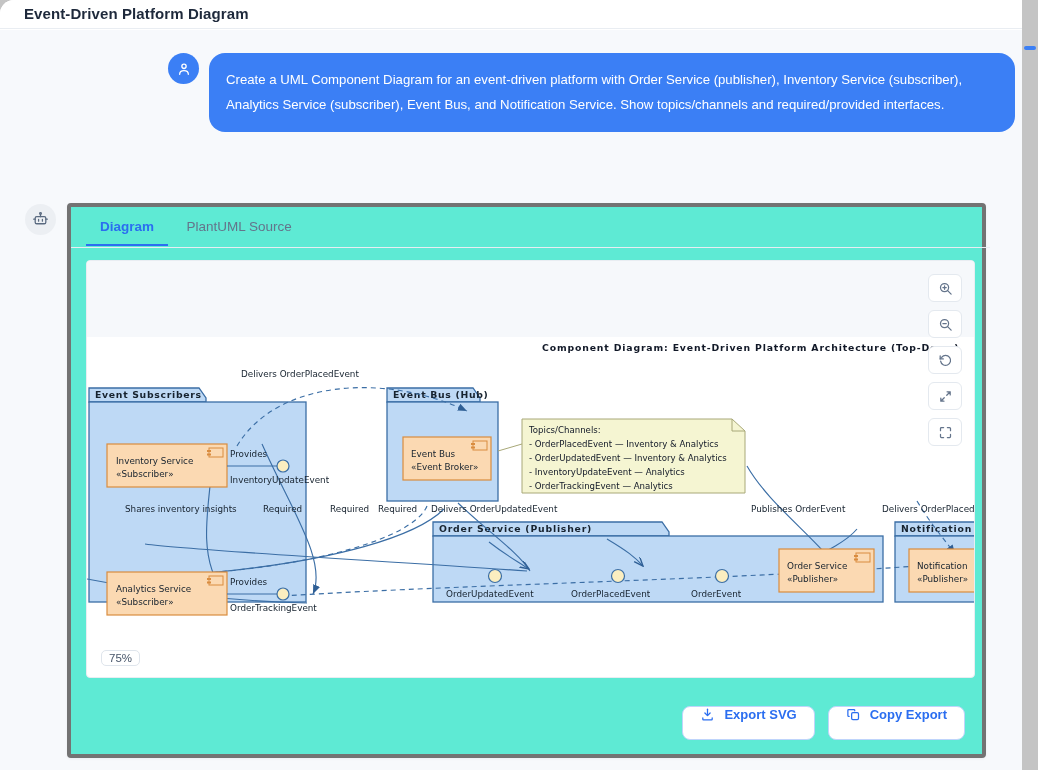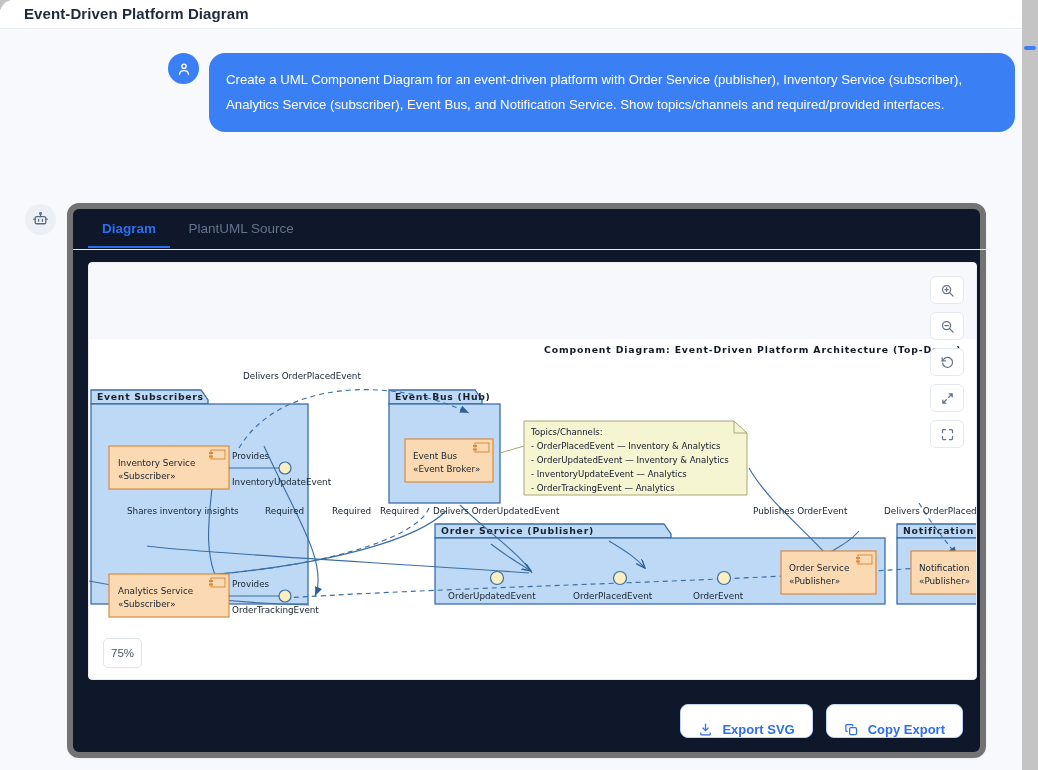--- a/index.html
+++ b/index.html
@@ -69,23 +69,23 @@
   .assist-row { position: absolute; left: 0; top: 145px; width: 1022px; }
   .bot-avatar {
     position: absolute; left: 25px; top: 29px;
     width: 31px; height: 31px; border-radius: 50%;
     background: #eceff3;
     display: flex; align-items: center; justify-content: center;
   }
   .card {
     position: absolute; left: 67px; top: 28px;
     width: 919px; height: 555px;
-    background: #0f172a;
-    border: 6px solid #737373;
-    border-radius: 12px;
+    background: #5eead4;
+    border: 4px solid #737373;
+    border-radius: 4px;
     box-shadow: 0 1px 3px rgba(16,24,40,.05);
   }
   
   .tabs {
     position: absolute; left: 0; top: 0;
     width: 919px; height: 41px;
     border-bottom: 1px solid #e9edf2;
     padding-left: 15px;
   }
   .tab {
@@ -114,35 +114,35 @@
   }
   .ctrlbar { position: absolute; right: 12px; top: 13px; width: 34px; }
   .ctrl {
     width: 34px; height: 28px; margin-bottom: 8px;
     background: #ffffff; border: 1px solid #e4e9ef; border-radius: 6px;
     display: flex; align-items: center; justify-content: center;
     cursor: pointer;
   }
   .zoombadge {
     position: absolute; left: 14px; bottom: 11px;
-    min-width: 36px; height: 30px;
+    min-width: 36px; height: 16px;
     background: #ffffff; border: 1px solid #dfe5ec; border-radius: 5px;
     font-size: 11.5px; color: #475569;
     display: flex; align-items: center; justify-content: center;
     padding: 0 7px;
   }
   
   .diagram { position: absolute; left: 0; top: 0; }
   
   .footer {
     position: absolute; right: 17px; bottom: 14px;
     display: flex; gap: 13px;
   }
   .btn {
-    display: flex; align-items: flex-end; gap: 9px;
+    display: flex; align-items: flex-start; gap: 9px;
     height: 34px; padding: 0 17px;
     border: 1px solid #bfd4fb; border-radius: 8px;
     background: #ffffff; color: #2b6ef0;
     font-size: 13px; font-weight: bold;
     cursor: pointer; white-space: nowrap;
   }
   .btn svg { flex: 0 0 auto; }
 </style>
 </head>
 <body>

